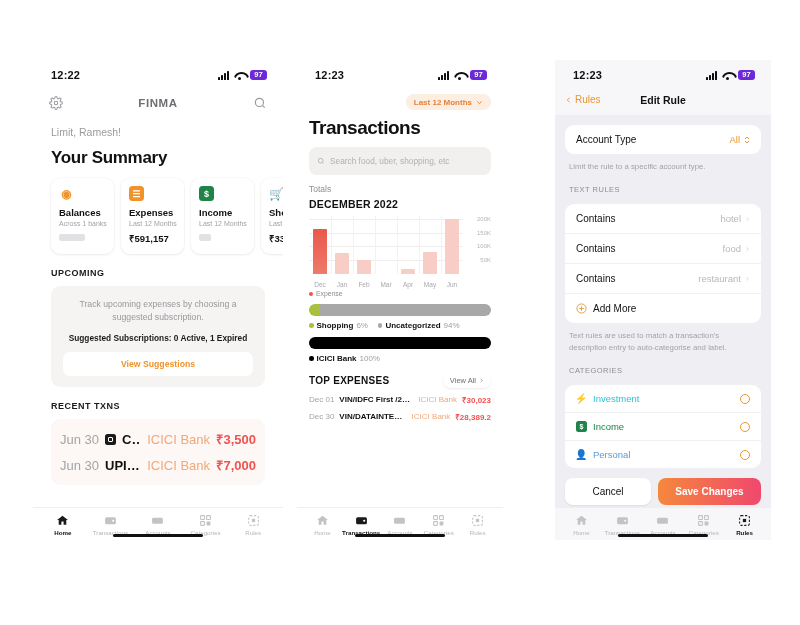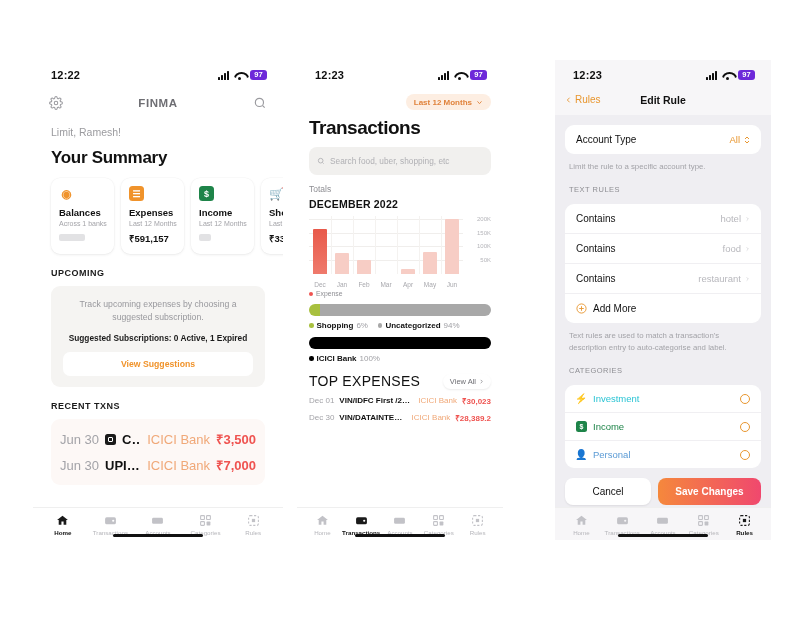--- a/index.html
+++ b/index.html
@@ -125,21 +125,21 @@
 
   .segbar { margin: 7px 12px 0 12px; height:12px; border-radius:6px; overflow:hidden; display:flex; }
   .segbar.solid { background:#000; }
   .seg-legend { display:flex; align-items:center; gap:4px; padding: 5px 12px 0 12px; font-size:8px; flex-wrap:wrap;}
   .seg-legend .item { display:flex; align-items:center; gap:3px; margin-right:6px;}
   .seg-legend .dot { width:4.5px;height:4.5px;border-radius:50%; }
   .seg-legend .nm { color:#111; font-weight:bold; }
   .seg-legend .pc { color:#a0a0a5; }
 
   .te-head { display:flex; align-items:center; justify-content:space-between; padding: 10px 12px 0 12px; }
-  .te-title { font-size:14px; font-weight:normal; color:#111; letter-spacing:.3px; }
+  .te-title { font-size:10px; font-weight:bold; color:#111; letter-spacing:.3px; }
   .te-all {
     background:#fff; border-radius:8px; padding:3px 7px; font-size:7.5px; color:#6e6e73;
     box-shadow:0 1px 2px rgba(0,0,0,.08); display:flex; align-items:center; gap:3px;
   }
   .te-row { display:flex; align-items:center; gap:5px; padding: 6px 12px 0 12px; font-size:8px; }
   .te-date { color:#a3a3a8; flex:0 0 auto;}
   .te-name { color:#111; font-weight:bold; overflow:hidden; text-overflow:ellipsis; white-space:nowrap; }
   .te-bank { color:#f0a878; flex:0 0 auto;}
   .te-amt { color:#ef5350; font-weight:600; margin-left:auto; flex:0 0 auto;}
 

